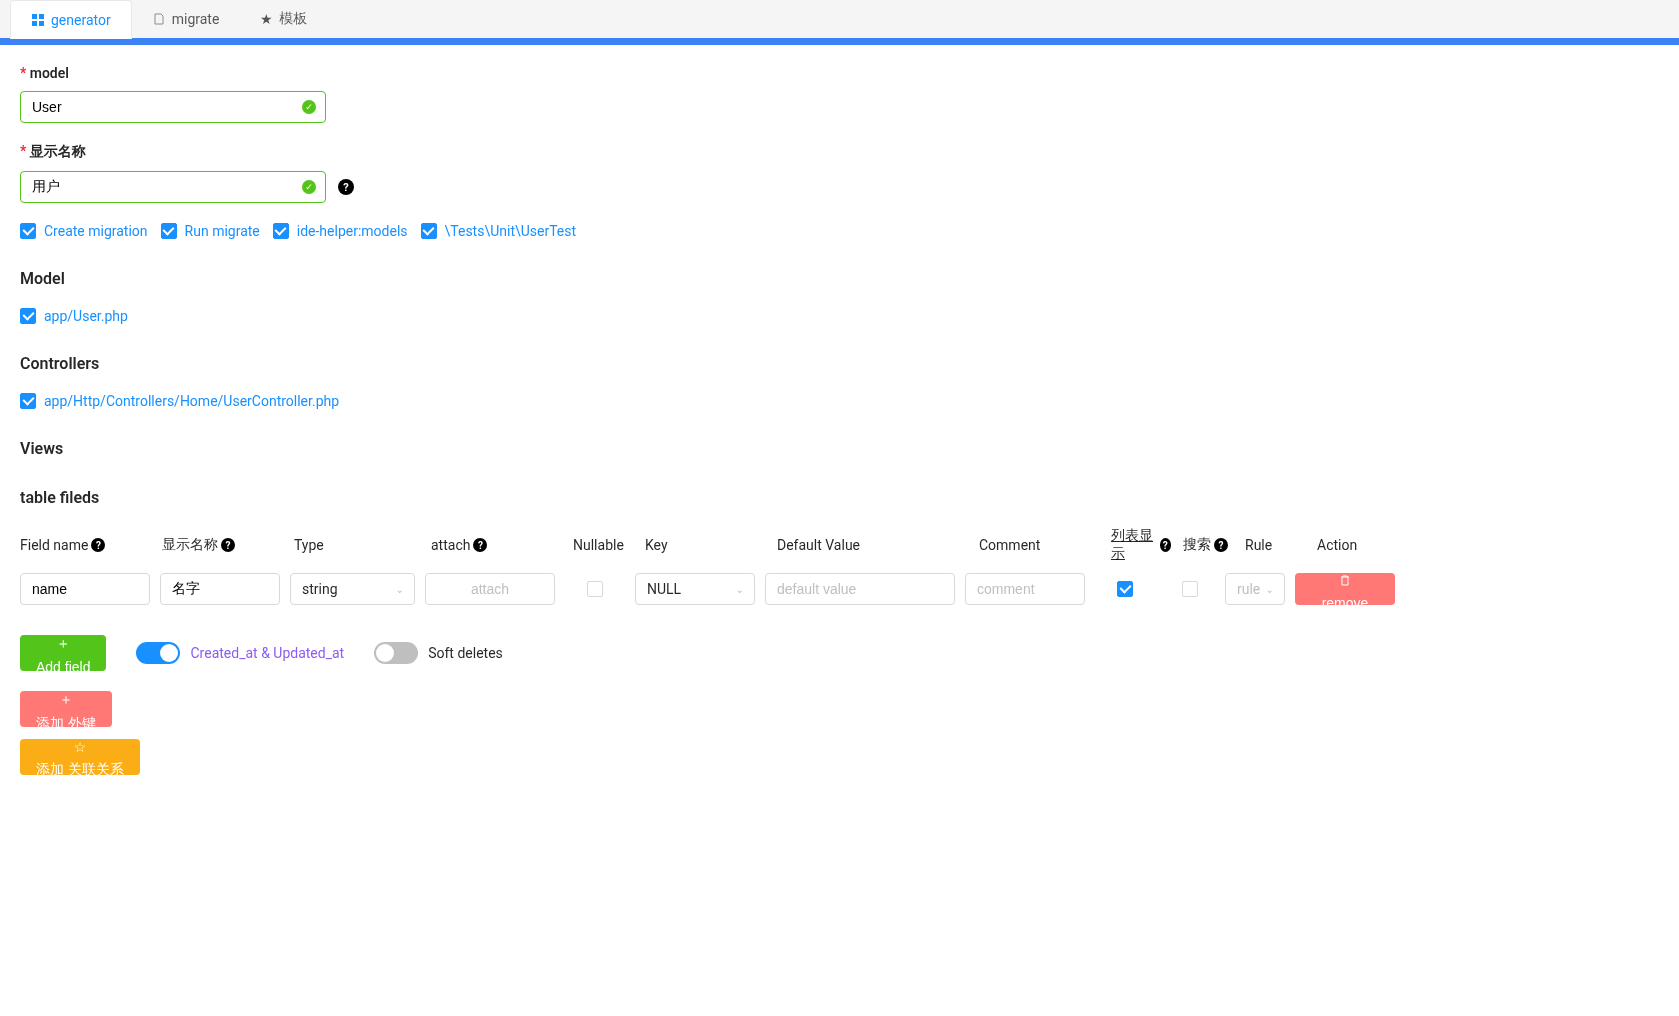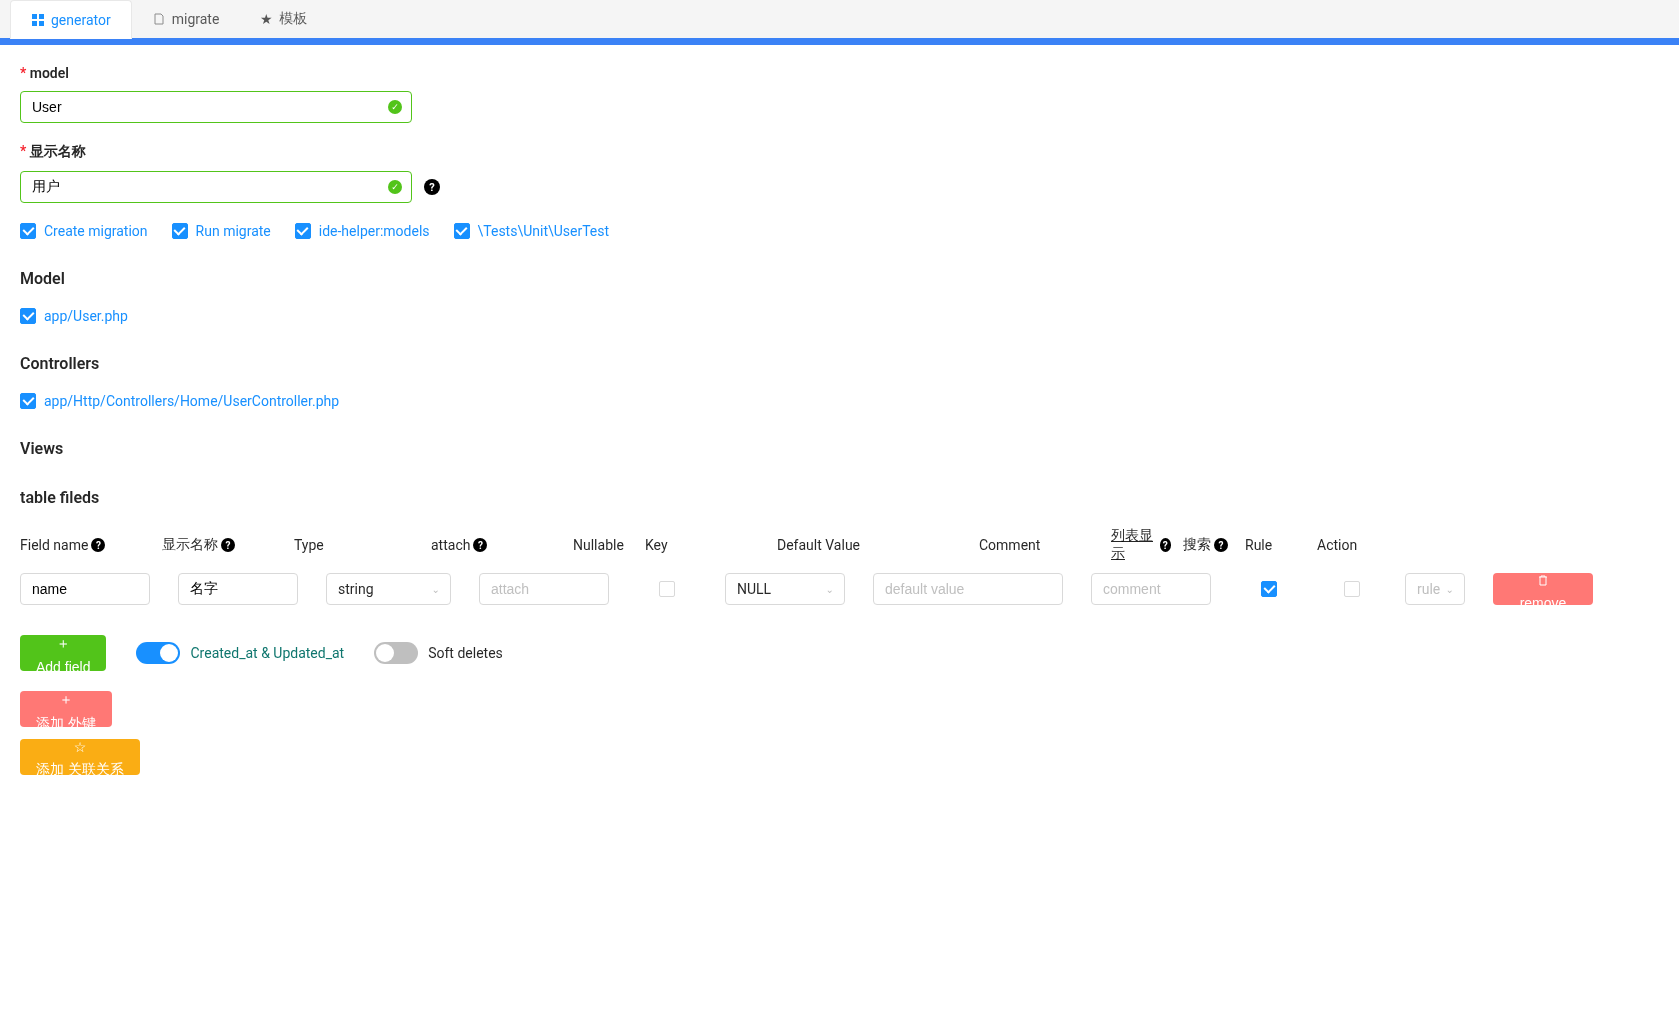--- a/index.html
+++ b/index.html
@@ -61,21 +61,21 @@
     .required::before {
       content: "* ";
       color: #f5222d;
     }
     .input-wrapper {
       position: relative;
       display: inline-block;
       margin-bottom: 20px;
     }
     .text-input {
-      width: 392px;
+      width: 306px;
       height: 32px;
       padding: 4px 30px 4px 11px;
       border: 1px solid #52c41a;
       border-radius: 4px;
       font-size: 14px;
       outline: none;
     }
     .input-valid-icon {
       position: absolute;
       right: 10px;
@@ -103,21 +103,21 @@
       display: flex;
       align-items: center;
       justify-content: center;
       color: #fff;
       font-size: 11px;
       font-weight: bold;
     }
     
     .checkbox-row {
       display: flex;
-      gap: 24px;
+      gap: 13px;
       margin-bottom: 20px;
       flex-wrap: wrap;
     }
     .checkbox-item {
       display: flex;
       align-items: center;
       gap: 8px;
     }
     .checkbox {
       width: 16px;
@@ -159,21 +159,21 @@
       margin-top: 10px;
     }
     .table-header {
       display: flex;
       gap: 12px;
       margin-bottom: 10px;
       align-items: center;
     }
     .table-row {
       display: flex;
-      gap: 28px;
+      gap: 10px;
       margin-bottom: 10px;
       align-items: center;
     }
     .th {
       font-size: 14px;
       font-weight: 400;
       color: rgba(0,0,0,0.85);
       display: flex;
       align-items: center;
       gap: 3px;
@@ -216,21 +216,21 @@
     }
     .select-arrow {
       position: absolute;
       right: 10px;
       color: #bfbfbf;
       font-size: 10px;
     }
     .col-fieldname { width: 130px; }
     .col-displayname { width: 120px; }
     .col-type { width: 125px; }
-    .col-attach { width: 130px; }
+    .col-attach { width: 130px; text-align: center; }
     .col-nullable { width: 60px; }
     .col-key { width: 120px; text-align: right; }
     .col-default { width: 190px; }
     .col-comment { width: 120px; }
     .col-list { width: 60px; text-decoration: underline; }
     .col-search { width: 50px; }
     .col-rule { width: 60px; }
     .col-action { width: 100px; }
     
     .btn {
@@ -296,21 +296,21 @@
       left: 2px;
       transition: left 0.2s;
     }
     .switch.on::after {
       left: 24px;
     }
     .switch-label {
       font-size: 14px;
     }
     .switch-label.on {
-      color: #0f766e;
+      color: #8b5cf6;
     }
     .action-buttons {
       margin-top: 20px;
       display: flex;
       flex-direction: column;
       gap: 12px;
       align-items: flex-start;
     }
   </style>
 </head>

